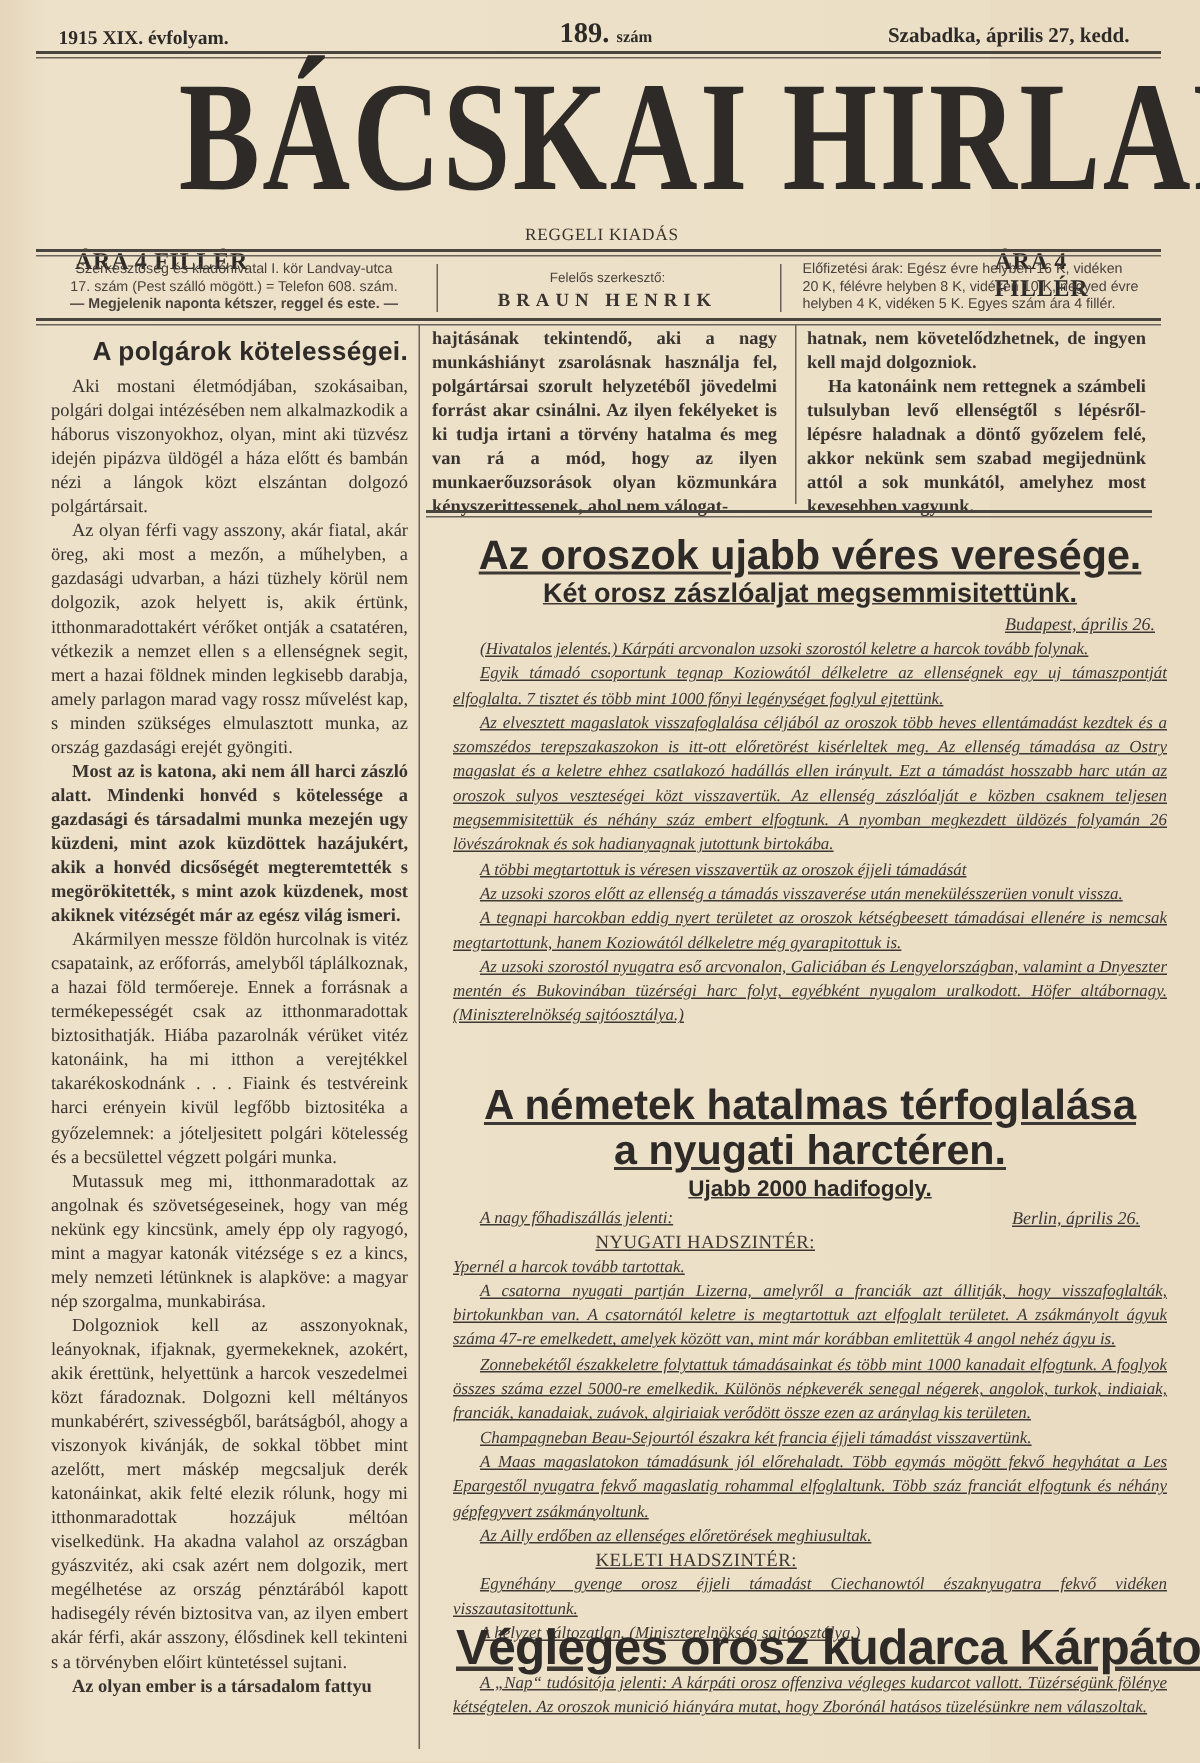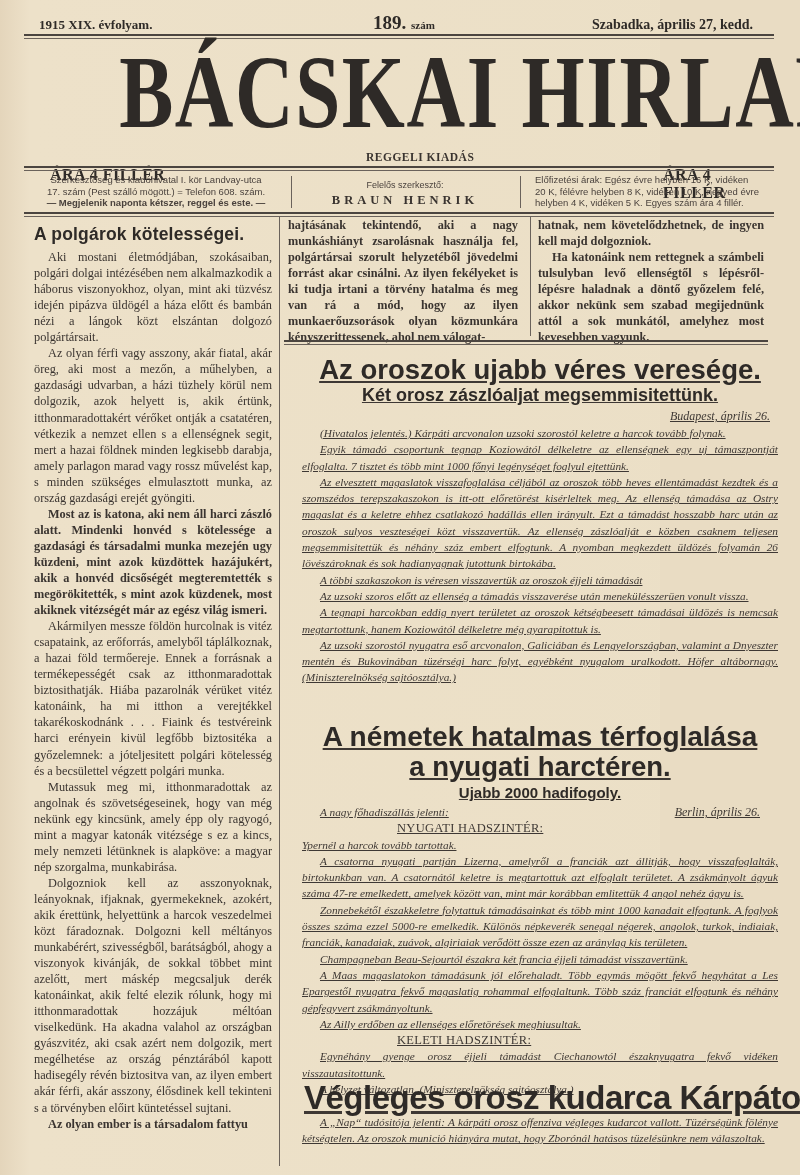--- a/index.html
+++ b/index.html
@@ -26,27 +26,27 @@
   .rule2 { position: absolute; left: 24px; width: 750px; border-top: 2px solid #4b4540; border-bottom: 1px solid #6a625b; height: 2px; }
   .masthead {
     position: absolute; left: 40px; top: 42px; width: 720px; height: 100px;
     font-family: "Liberation Serif", serif; font-weight: bold;
     font-size: 104px; line-height: 100px; letter-spacing: 2px;
     color: #2e2a27; text-align: center;
     transform: scaleX(0.78); transform-origin: center;
     white-space: nowrap;
   }
   .price { position: absolute; top: 166px; font-weight: bold; font-size: 16px; letter-spacing: 0.5px; color: #2e2a27; font-family: "Liberation Serif", serif; }
-  .edition { position: absolute; top: 151px; left: 366px; font-size: 11.5px; letter-spacing: 0.5px; color: #3a3430; font-family: "Liberation Serif", serif; font-weight: bold; }
+  .edition { position: absolute; top: 151px; left: 350px; font-size: 11.5px; letter-spacing: 0.5px; color: #3a3430; font-family: "Liberation Serif", serif; }
   .infobox { position: absolute; top: 174px; font-size: 9.5px; line-height: 11.5px; color: #4a423d; font-family: "Liberation Sans", sans-serif; }
   .vline { position: absolute; border-left: 1px solid #6a625b; }
   
   .col { position: absolute; font-family: "Liberation Serif", serif; font-size: 12.3px; line-height: 16.05px; color: #3a3430; text-align: justify; }
   .col p { margin: 0; text-indent: 14px; }
-  .title-left { font-family: "Liberation Sans", sans-serif; font-weight: bold; font-size: 17.5px; color: #2e2a27; text-align: left; margin: 0 0 7px 0; letter-spacing: 0.2px; }
+  .title-left { font-family: "Liberation Sans", sans-serif; font-weight: bold; font-size: 17.5px; color: #2e2a27; text-align: right; margin: 0 0 7px 0; letter-spacing: 0.2px; }
   .news { position: absolute; left: 302px; width: 476px; font-family: "Liberation Serif", serif; color: #3e3834; text-decoration: underline; }
   .news .h1 { font-family: "Liberation Sans", sans-serif; font-weight: bold; color: #2e2a27; text-align: center; white-space: nowrap; }
   .news .h2 { font-family: "Liberation Sans", sans-serif; font-weight: bold; color: #2e2a27; text-align: center; font-size: 14px; }
   .news .it { font-style: italic; font-size: 11.3px; line-height: 16.3px; text-align: justify; }
   .news .it p { margin: 0; text-indent: 18px; }
   .news .dateline { font-style: italic; font-size: 12px; text-align: right; padding-right: 8px; }
   .news .caps { font-style: normal; font-size: 12.5px; letter-spacing: 0.3px; padding-left: 95px; }
   .dbl { display: flex; justify-content: space-between; }
 </style>
 </head>
@@ -109,23 +109,23 @@
   <div class="rule2" style="left:284px; width:484px; top:340px;"></div>
 
   <div class="news" style="top:354px;">
     <div class="h1" style="font-size:27.5px; line-height:32px;">Az oroszok ujabb véres veresége.</div>
     <div class="h2" style="font-size:18px; line-height:18px;">Két orosz zászlóaljat megsemmisitettünk.</div>
     <div class="dateline" style="line-height:18px; margin-top:3px;">Budapest, április 26.</div>
     <div class="it">
       <p>(Hivatalos jelentés.) Kárpáti arcvonalon uzsoki szorostól keletre a harcok tovább folynak.</p>
       <p>Egyik támadó csoportunk tegnap Koziowától délkeletre az ellenségnek egy uj támaszpontját elfoglalta. 7 tisztet és több mint 1000 főnyi legénységet foglyul ejtettünk.</p>
       <p>Az elvesztett magaslatok visszafoglalása céljából az oroszok több heves ellentámadást kezdtek és a szomszédos terepszakaszokon is itt-ott előretörést kisérleltek meg. Az ellenség támadása az Ostry magaslat és a keletre ehhez csatlakozó hadállás ellen irányult. Ezt a támadást hosszabb harc után az oroszok sulyos veszteségei közt visszavertük. Az ellenség zászlóalját e közben csaknem teljesen megsemmisitettük és néhány száz embert elfogtunk. A nyomban megkezdett üldözés folyamán 26 lövészároknak és sok hadianyagnak jutottunk birtokába.</p>
-      <p>A többi szakaszokon is véresen visszavertük az oroszok éjjeli támadását</p>
+      <p>A többi megtartottuk is véresen visszavertük az oroszok éjjeli támadását</p>
       <p>Az uzsoki szoros előtt az ellenség a támadás visszaverése után menekülésszerüen vonult vissza.</p>
-      <p>A tegnapi harcokban eddig nyert területet az oroszok kétségbeesett támadásai üldözés is nemcsak megtartottunk, hanem Koziowától délkeletre még gyarapitottuk is.</p>
+      <p>A tegnapi harcokban eddig nyert területet az oroszok kétségbeesett támadásai ellenére is nemcsak megtartottunk, hanem Koziowától délkeletre még gyarapitottuk is.</p>
       <p>Az uzsoki szorostól nyugatra eső arcvonalon, Galiciában és Lengyelországban, valamint a Dnyeszter mentén és Bukovinában tüzérségi harc folyt, egyébként nyugalom uralkodott. Höfer altábornagy. (Miniszterelnökség sajtóosztálya.)</p>
     </div>
   </div>
 
   <div class="news" style="top:722px;">
     <div class="h1" style="font-size:28px; line-height:30px;">A németek hatalmas térfoglalása</div>
     <div class="h1" style="font-size:27.5px; line-height:30px;">a nyugati harctéren.</div>
     <div class="h2" style="font-size:15px; line-height:22px;">Ujabb 2000 hadifogoly.</div>
     <div class="it">
       <div class="dbl" style="padding:0 10px 0 18px;">

